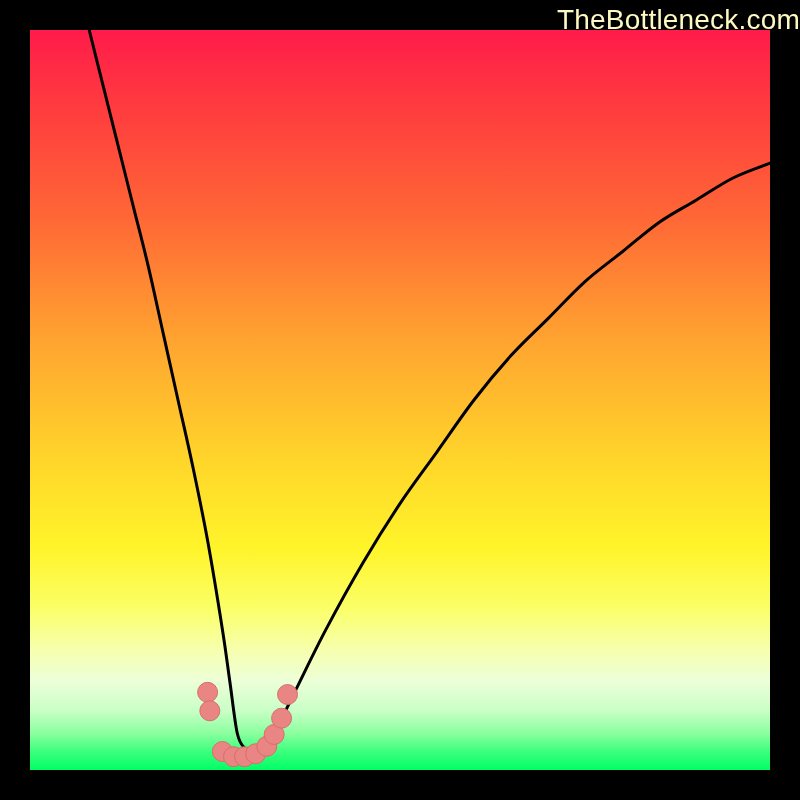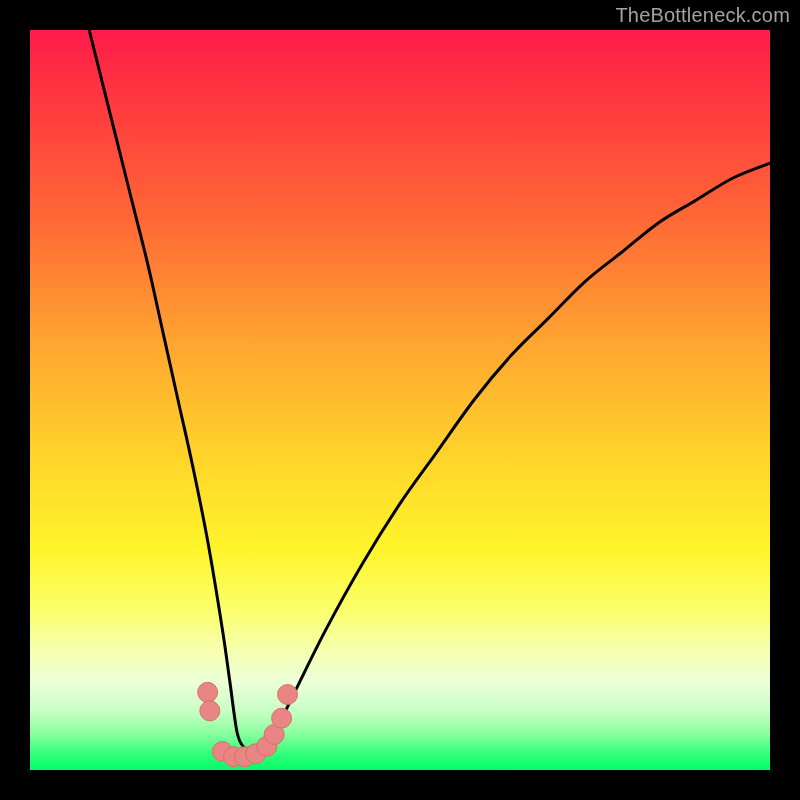--- a/index.html
+++ b/index.html
@@ -13,23 +13,23 @@
   }
   .stage {
     position: relative;
     width: 800px;
     height: 800px;
     background: #000000;
   }
   .watermark {
     position: absolute;
     top: 4px;
-    right: 10px;
-    color: #a3a3a3;
-    font-size: 20px;
+    right: 0;
+    color: #fef9c3;
+    font-size: 28px;
     font-weight: 500;
     letter-spacing: 0.2px;
     z-index: 10;
   }
   .plot-area {
     position: absolute;
     left: 30px;
     top: 30px;
     width: 740px;
     height: 740px;

